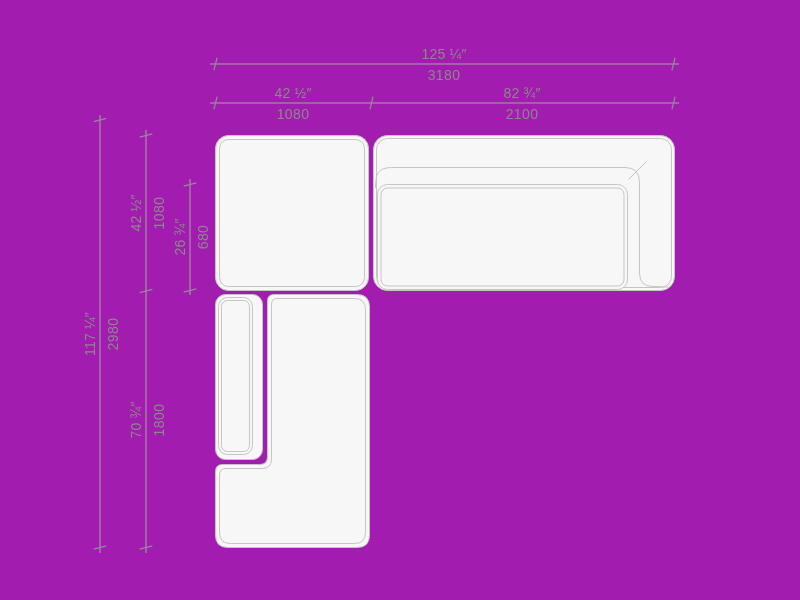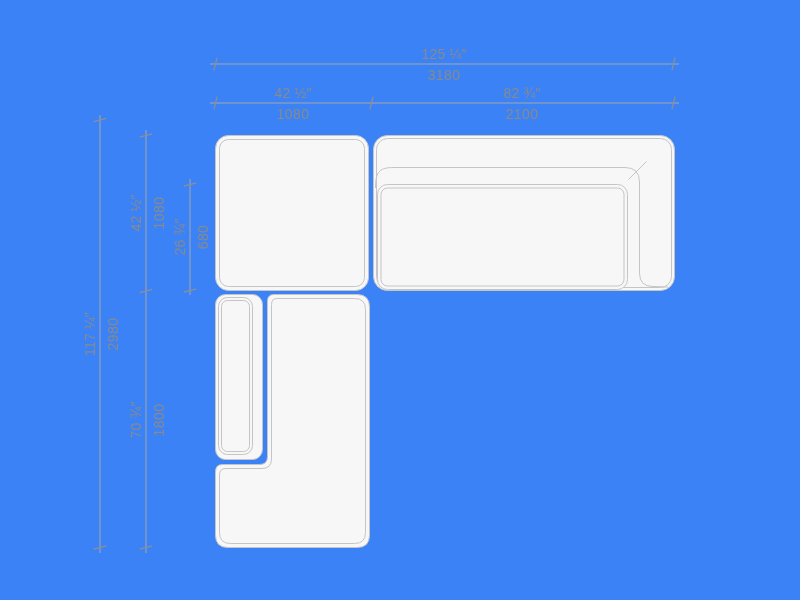--- a/index.html
+++ b/index.html
@@ -4,21 +4,21 @@
 <style>
   html, body {
     margin: 0;
     padding: 0;
     background: #f4f4f4;
   }
   .stage {
     position: relative;
     width: 800px;
     height: 600px;
-    background: #3b82f6;
+    background: #a21caf;
     overflow: hidden;
   }
   svg text {
     font-family: "Liberation Sans", "DejaVu Sans", sans-serif;
     fill: #8a8a8a;
   }
   .dim-in  { font-size: 14px; letter-spacing: 0.2px; }
   .dim-mm  { font-size: 14px; letter-spacing: 0.4px; }
   .dl   { stroke: #a6a6a6; stroke-width: 1; fill: none; }
   .tick { stroke: #8f8f8f; stroke-width: 1.2; fill: none; }

